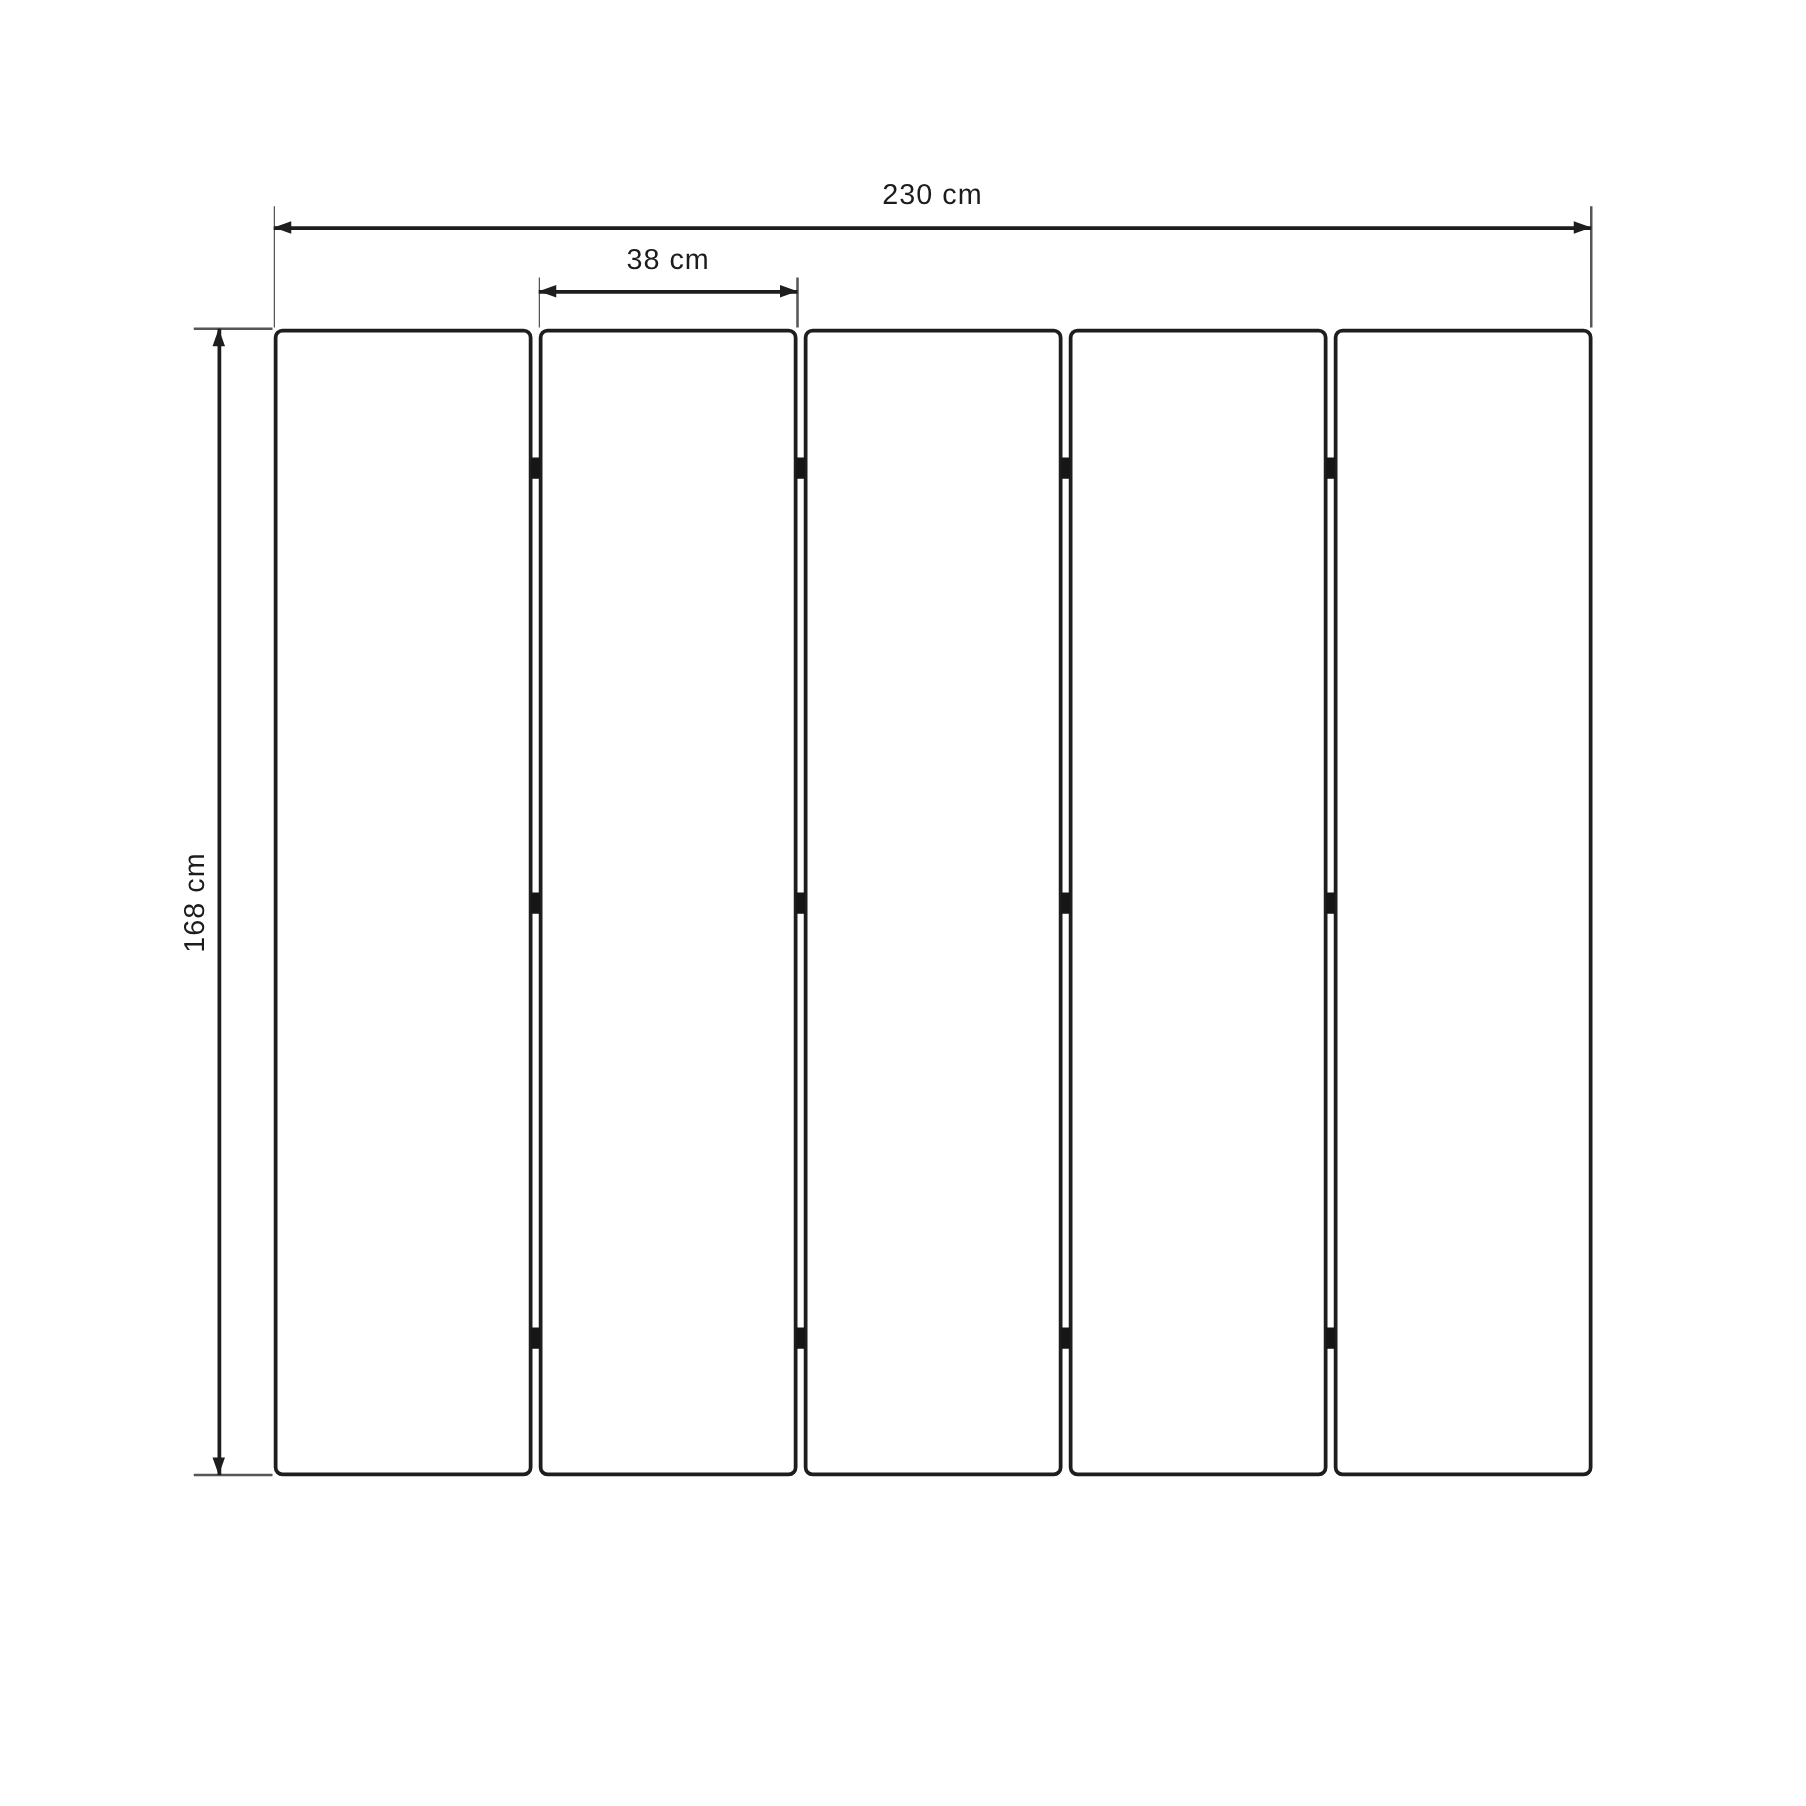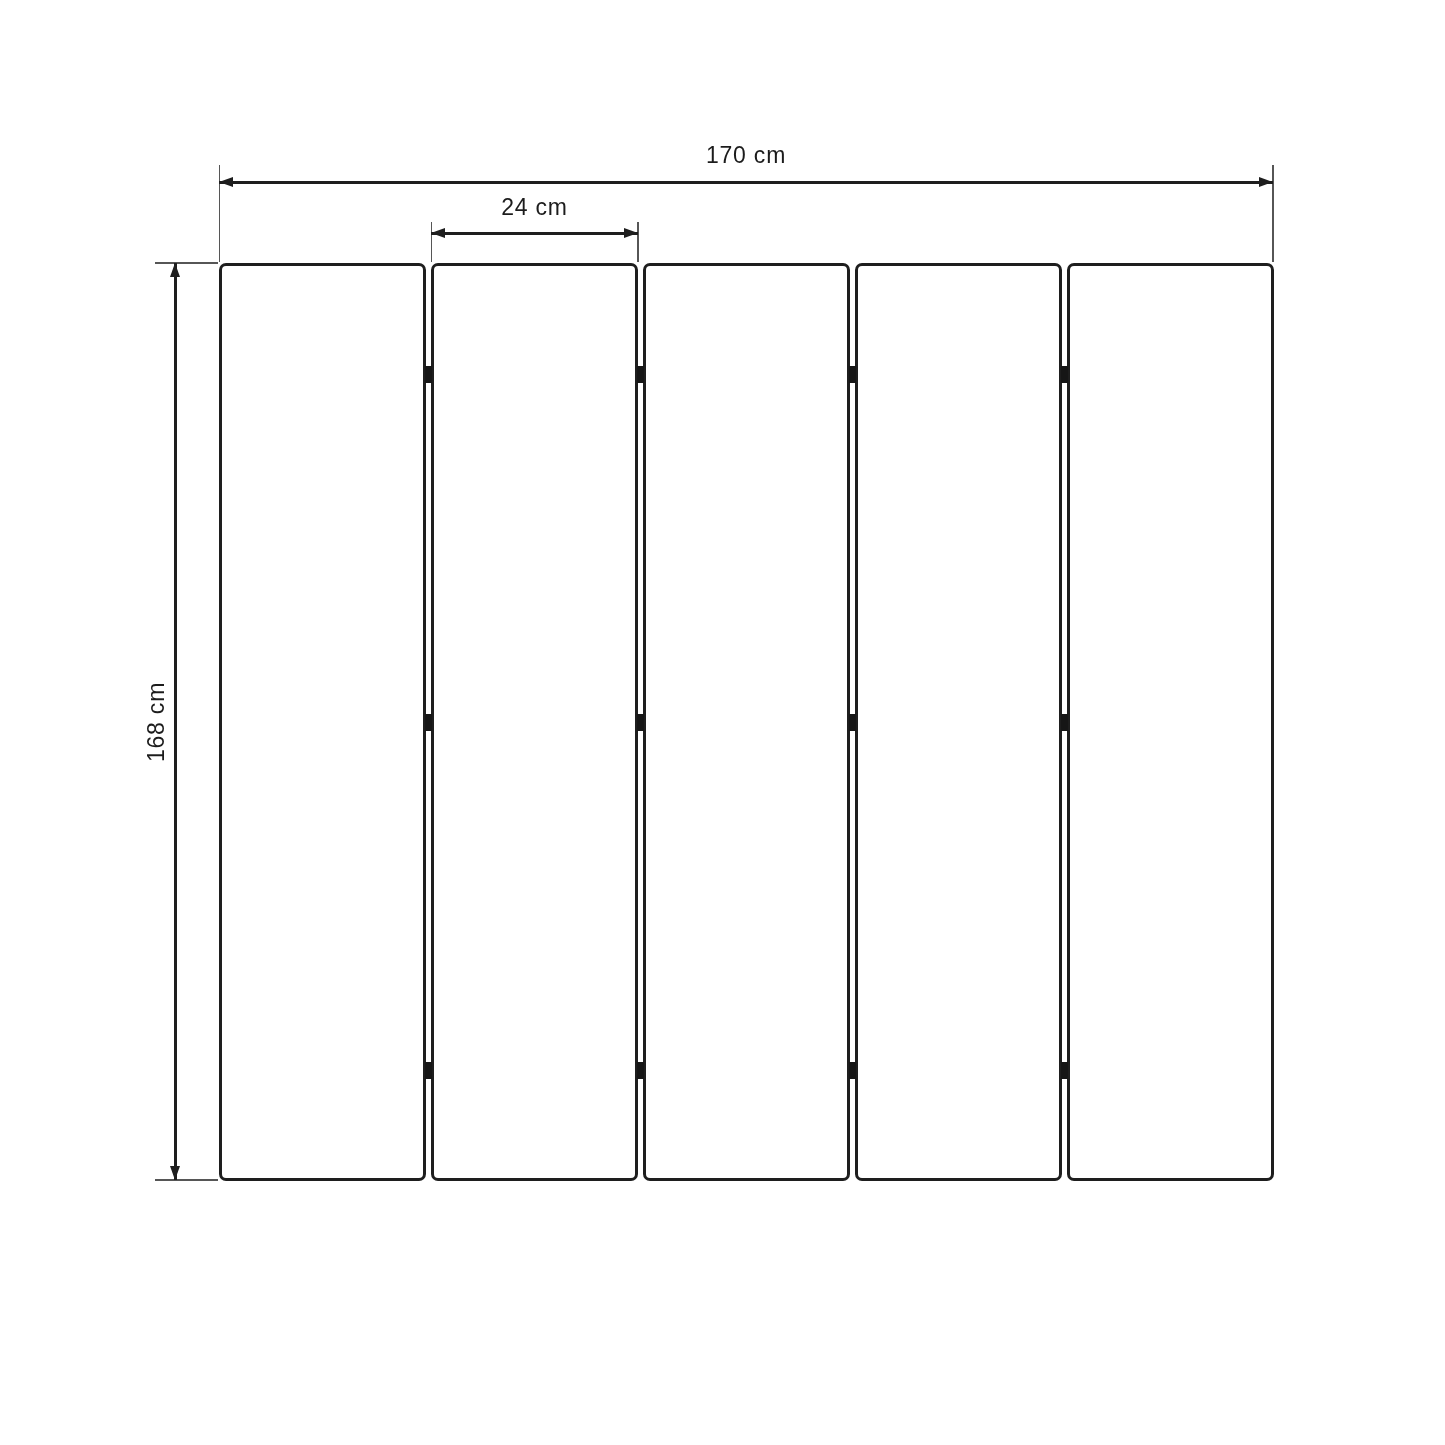--- a/index.html
+++ b/index.html
@@ -69,30 +69,30 @@
   .arrow-right { border-top: 5.5px solid transparent; border-bottom: 5.5px solid transparent; border-left: 14px solid #1e1e1e; }
   .arrow-up    { border-left: 5.5px solid transparent; border-right: 5.5px solid transparent; border-bottom: 14px solid #1e1e1e; }
   .arrow-down  { border-left: 5.5px solid transparent; border-right: 5.5px solid transparent; border-top: 14px solid #1e1e1e; }
 </style>
 </head>
 <body>
 
 <div class="canvas">
 
   <div>
-    <div class="dim-label" style="left:219px; width:1054px; top:142px;">170 cm</div>
+    <div class="dim-label" style="left:219px; width:1054px; top:142px;">230 cm</div>
     <div class="ext-v" style="left:218.5px; top:165px; height:97px;"></div>
     <div class="ext-v" style="left:1272px; top:165px; height:97px;"></div>
     <div class="dimline-h" style="left:219px; top:180.5px; width:1054px;"></div>
     <div class="arrow arrow-left" style="left:219px; top:176.5px;"></div>
     <div class="arrow arrow-right" style="left:1259px; top:176.5px;"></div>
   </div>
 
   <div>
-    <div class="dim-label" style="left:431px; width:207px; top:194px;">24 cm</div>
+    <div class="dim-label" style="left:431px; width:207px; top:194px;">38 cm</div>
     <div class="ext-v" style="left:430.5px; top:222px; height:40px;"></div>
     <div class="ext-v" style="left:637px; top:222px; height:40px;"></div>
     <div class="dimline-h" style="left:431px; top:231.5px; width:207px;"></div>
     <div class="arrow arrow-left" style="left:431px; top:227.5px;"></div>
     <div class="arrow arrow-right" style="left:624px; top:227.5px;"></div>
   </div>
 
   <div>
     <div class="dim-label rot" style="left:156px; top:722px;">168 cm</div>
     <div class="ext-h" style="left:155px; top:262px; width:63px;"></div>

